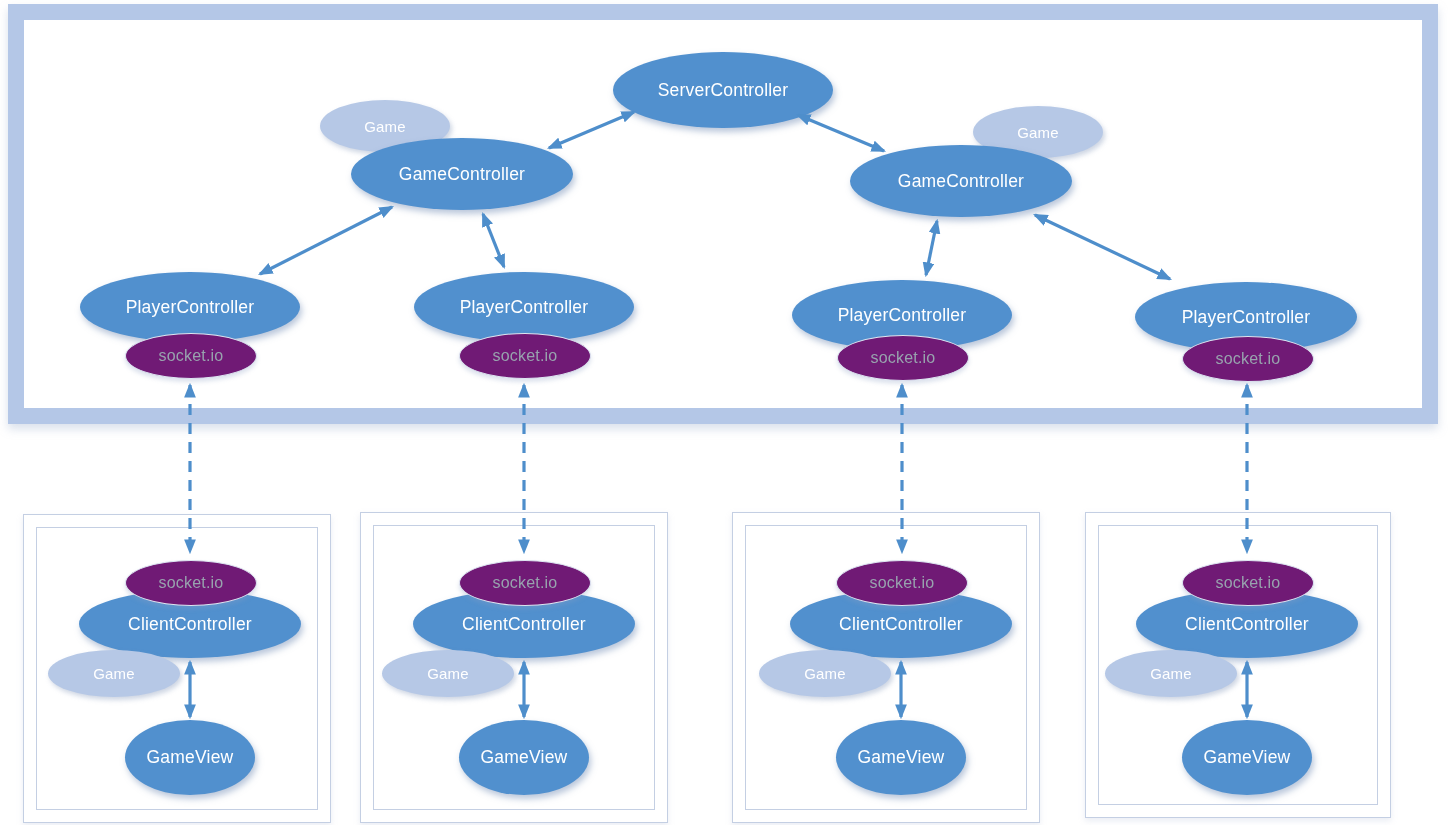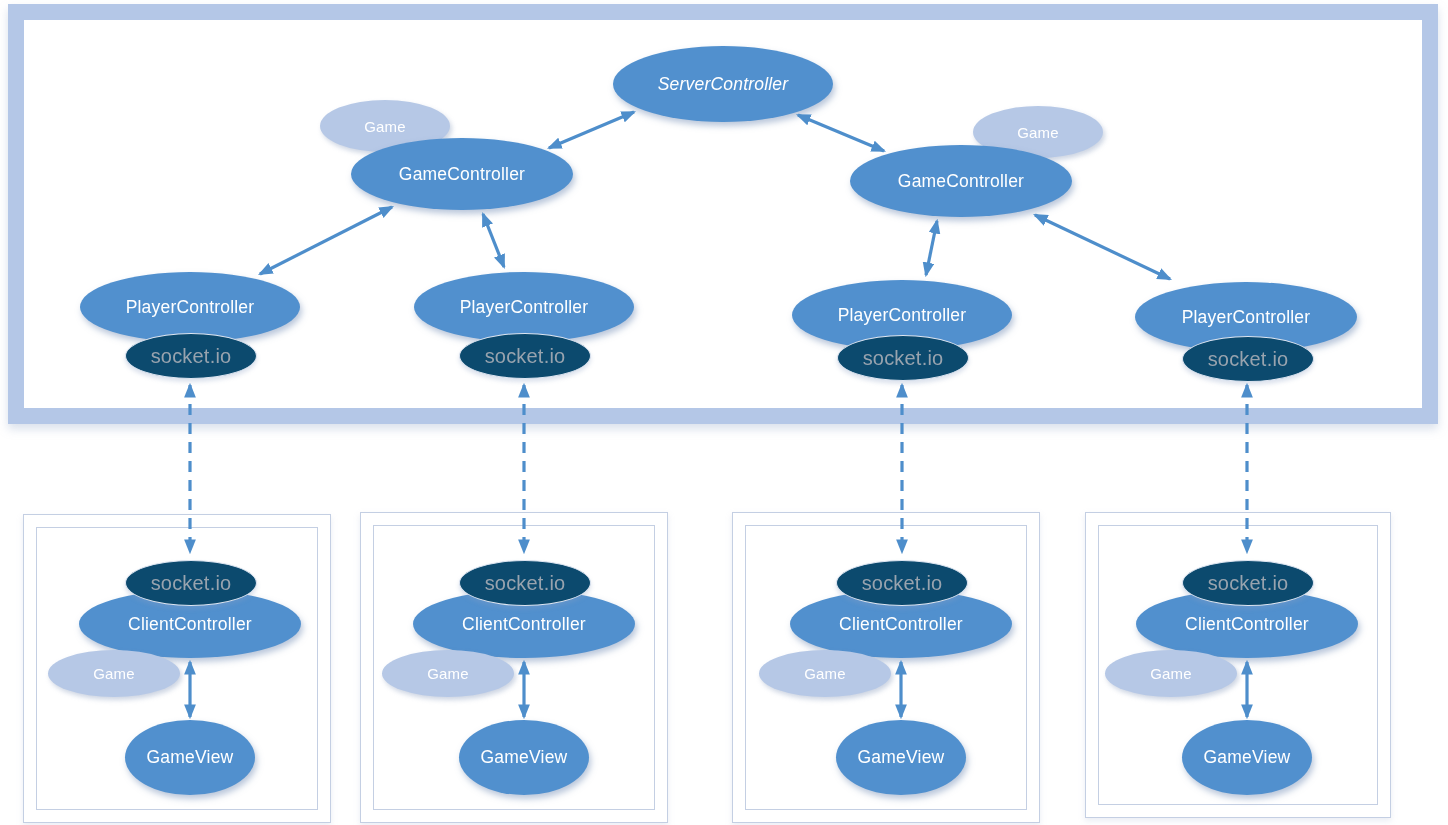--- a/index.html
+++ b/index.html
@@ -22,22 +22,22 @@
   }
   .client-box .inner { position:absolute; inset:12px; border:1px solid var(--client-border); }
   .node {
     position:absolute; border-radius:50%; display:flex; align-items:center; justify-content:center;
     font-size:17.5px; letter-spacing:0.2px; color:var(--node-text); background:var(--node-fill);
     box-shadow:2px 4px 6px rgba(118,143,183,0.5); z-index:2; white-space:nowrap;
   }
   .node--light { background:var(--game-fill); z-index:1; font-size:15px;
     box-shadow:2px 3px 5px rgba(130,150,185,0.4); }
   .node--front { z-index:4; }
-  .node--socket { background:#0c4a6e; border:1px solid var(--socket-border);
-    color:var(--socket-text); z-index:3; font-size:20px;
+  .node--socket { background:#701a75; border:1px solid var(--socket-border);
+    color:var(--socket-text); z-index:3; font-size:16px;
     box-shadow:0 3px 4px rgba(140,160,195,0.3);text-align:right; }
   svg.arrows { position:absolute; left:0; top:0; z-index:6; pointer-events:none; }
 </style>
 </head>
 <body>
 
 <div class="stage" style="--node-fill: #5190CE; --node-text: #FFFFFF; --game-fill: #B6C8E6; --arrow: #4E8ECB; --server-border: #B4C7E7; --client-border: #C4CFE3; --socket-border: #DDE5F1; --socket-text: #98A3AE;">
 
   <div class="server-box"></div>
 
@@ -47,21 +47,21 @@
   <div class="client-box" style="left:360px;top:512px;width:308px;height:311px;">
     <div class="inner"></div>
   </div>
   <div class="client-box" style="left:732px;top:512px;width:308px;height:311px;">
     <div class="inner"></div>
   </div>
   <div class="client-box" style="left:1085px;top:512px;width:306px;height:306px;">
     <div class="inner"></div>
   </div>
 
-  <div class="node" style="left:613px;top:46px;width:220px;height:76px;font-style:italic;">ServerController</div>
+  <div class="node" style="left:613px;top:52px;width:220px;height:76px;">ServerController</div>
 
   <div class="node node--light" style="left:320px;top:100px;width:130px;height:52px;">Game</div>
   <div class="node" style="left:351px;top:138px;width:222px;height:72px;">GameController</div>
 
   <div class="node node--light" style="left:973px;top:106px;width:130px;height:52px;">Game</div>
   <div class="node" style="left:850px;top:145px;width:222px;height:72px;">GameController</div>
 
   <div class="node" style="left:80px;top:272px;width:220px;height:70px;">PlayerController</div>
   <div class="node node--socket" style="left:125px;top:333px;width:130px;height:44px;">socket.io</div>
 

